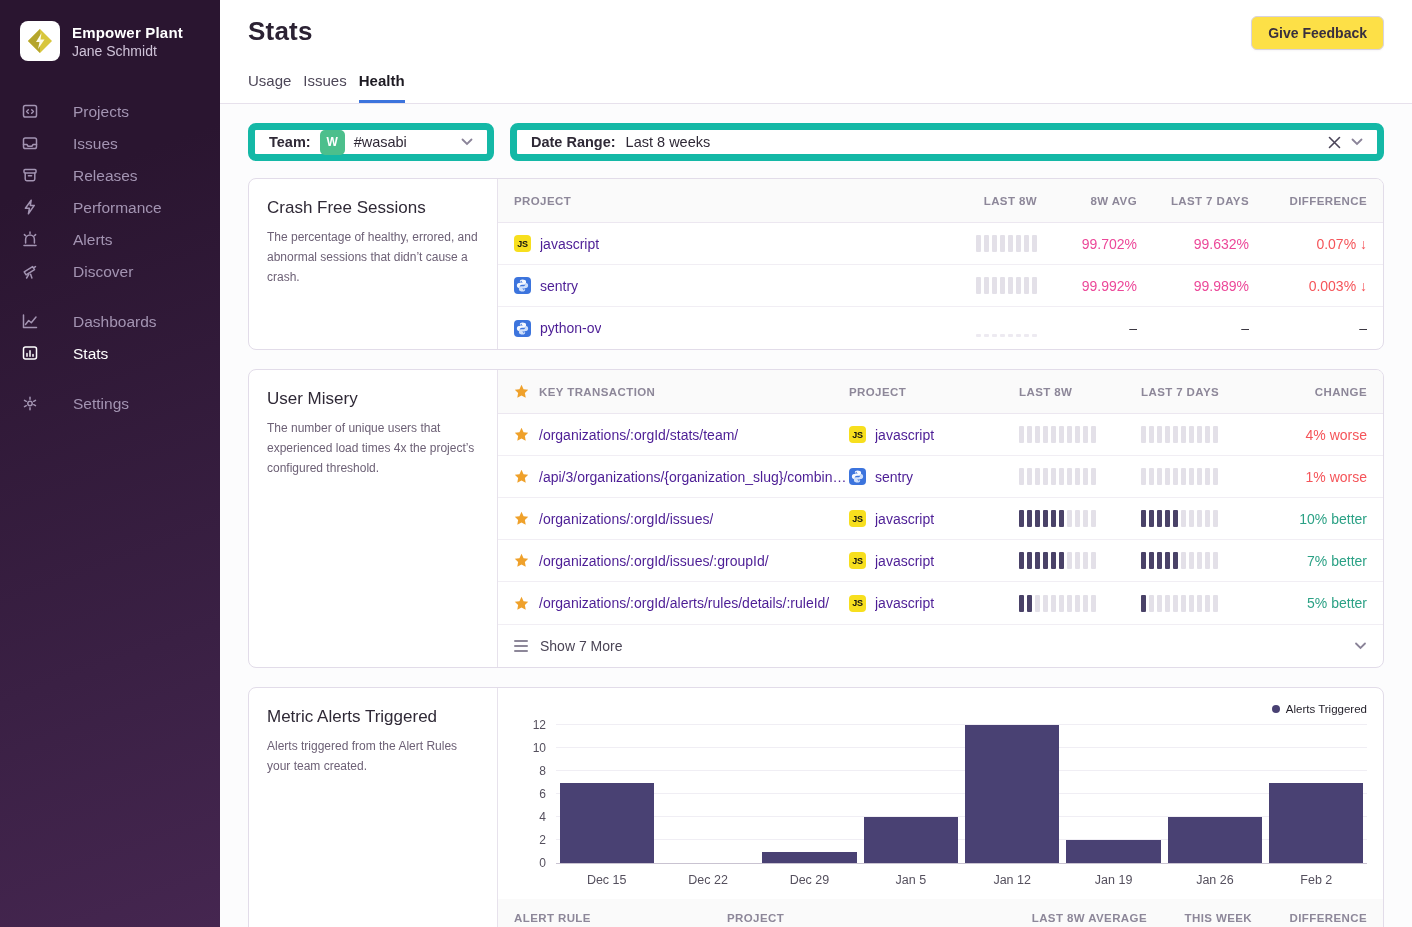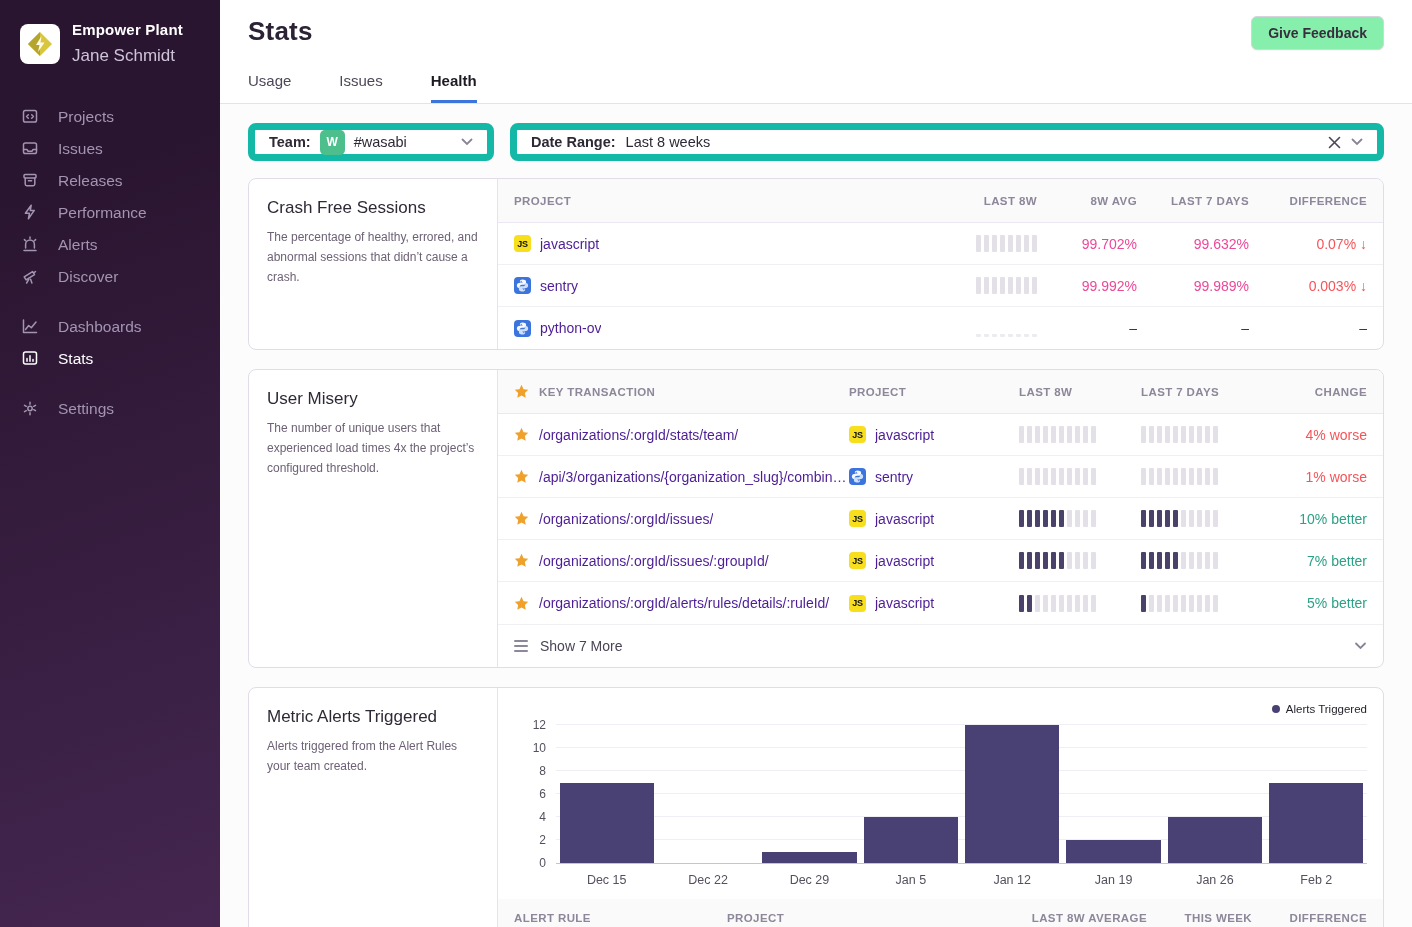--- a/index.html
+++ b/index.html
@@ -6,36 +6,36 @@
   html,body { width:1412px; height:927px; overflow:hidden; }
   body { font-family:"Liberation Sans", sans-serif; background:#fcfcfd; color:#2f2936; }
   .app { display:flex; width:1412px; height:927px; }
 
   
   .sidebar { width:220px; flex:0 0 220px; height:100%;
     background:linear-gradient(160deg,#2a1530 20%,#3a2044 70%,#452650 100%); color:#a394b2; }
   .org { display:flex; align-items:center; gap:12px; padding:21px 28px 10px 20px; cursor:pointer; }
   .org-logo { width:40px; height:40px; background:#ffffff; border-radius:8px; display:flex; align-items:center; justify-content:center; flex:0 0 40px; }
   .org-name { color:#ffffff; font-weight:bold; font-size:15px; letter-spacing:.2px; }
-  .user-name { color:#cfc3d8; font-size:17px; margin-top:8px; }
+  .user-name { color:#cfc3d8; font-size:14px; margin-top:2px; }
   nav { padding:24px 0 0 0; }
   .nav-section { margin-bottom:18px; }
-  .nav-item { display:flex; align-items:center; gap:18px; padding:6px 20px; font-size:15.5px; cursor:pointer; line-height:19px; }
+  .nav-item { display:flex; align-items:center; gap:33px; padding:6px 20px; font-size:15.5px; cursor:pointer; line-height:19px; }
   .nav-item .nicon { width:20px; height:20px; display:flex; align-items:center; justify-content:center; color:#a394b2; }
   .nav-item.active { color:#ffffff; }
   .nav-item.active .nicon { color:#ffffff; }
 
   
   main { flex:1; display:flex; flex-direction:column; min-width:0; }
   .page-header { background:#ffffff; border-bottom:1px solid #e7e1ec; padding:0 28px; }
   .header-top { display:flex; align-items:flex-start; justify-content:space-between; padding-top:16px; }
   h1 { font-size:26px; font-weight:bold; color:#2b2233; letter-spacing:.2px; }
-  .feedback-btn { background:#86efac; border:1px solid #d8d2de; border-radius:6px; padding:8px 16px;
+  .feedback-btn { background:#fde047; border:1px solid #d8d2de; border-radius:6px; padding:8px 16px;
     font-family:inherit; font-size:14px; font-weight:bold; color:#382f3e; cursor:pointer; box-shadow:0 1px 2px rgba(40,30,50,.04); }
-  .tabs { display:flex; gap:48px; margin-top:22px; }
+  .tabs { display:flex; gap:12px; margin-top:22px; }
   .tab { font-size:15px; color:#4d4758; padding-bottom:11px; cursor:pointer; border-bottom:3px solid transparent; }
   .tab.active { color:#1d1a22; font-weight:bold; border-bottom-color:#3c74dd; }
 
   .content { flex:1; padding:19px 28px 0 28px; background:#fcfcfd; }
 
   
   .filters { display:flex; gap:16px; margin-bottom:17px; }
   .control { background:#ffffff; border:7px solid #14b8a6; border-radius:8px; height:38px;
     display:flex; align-items:center; padding:0 14px; font-size:14.5px; cursor:pointer; }
   .team-select { width:246px; gap:9px; }

